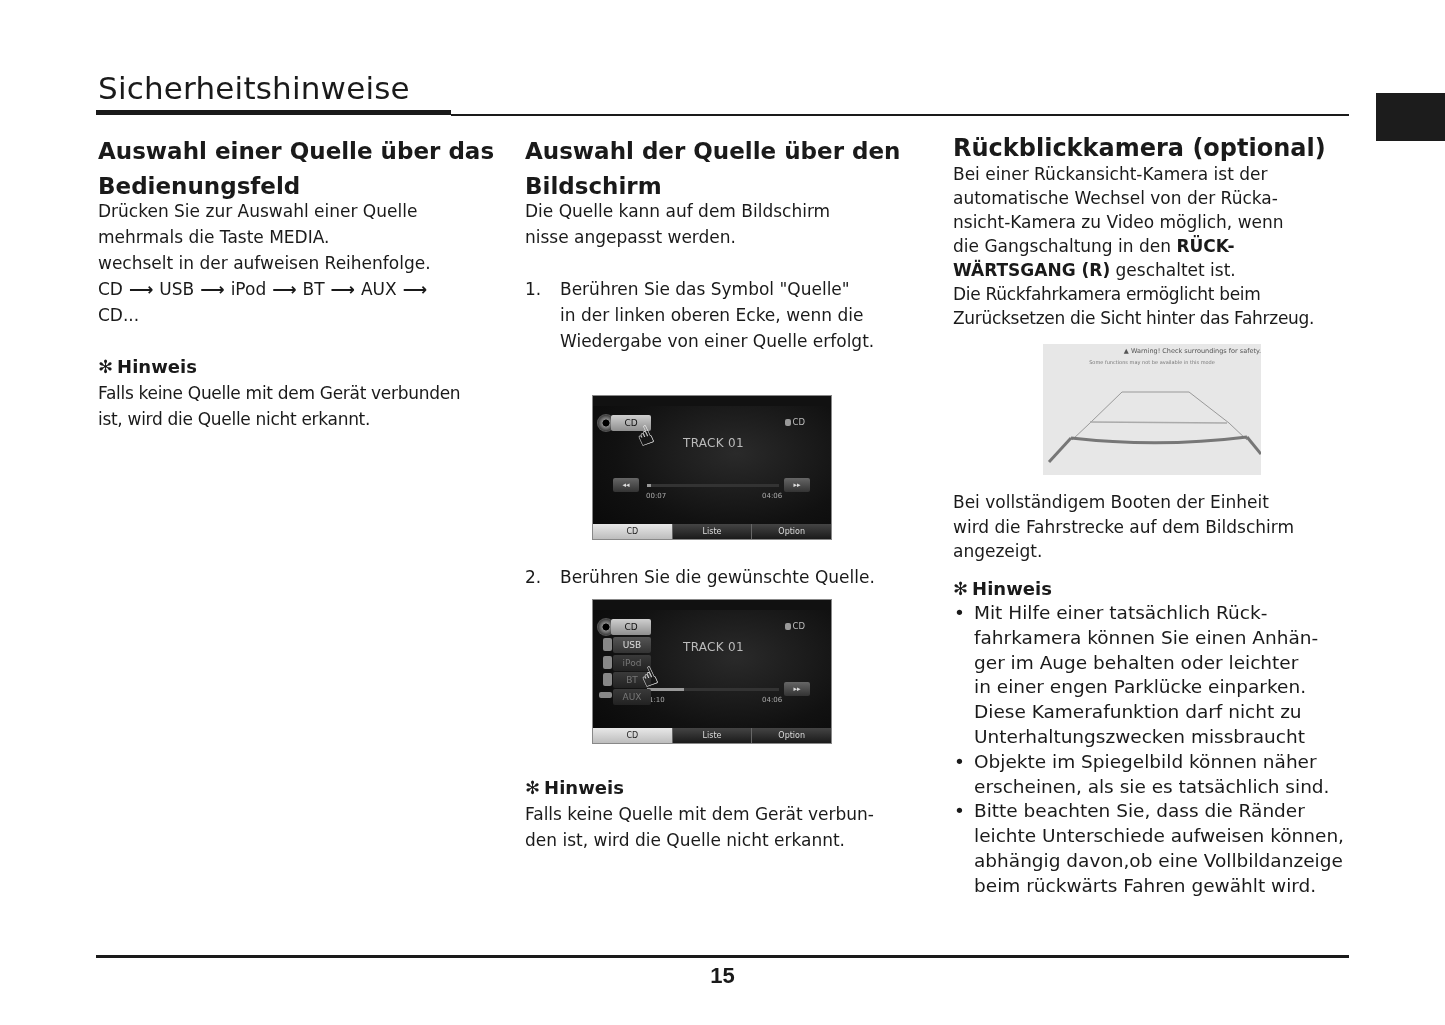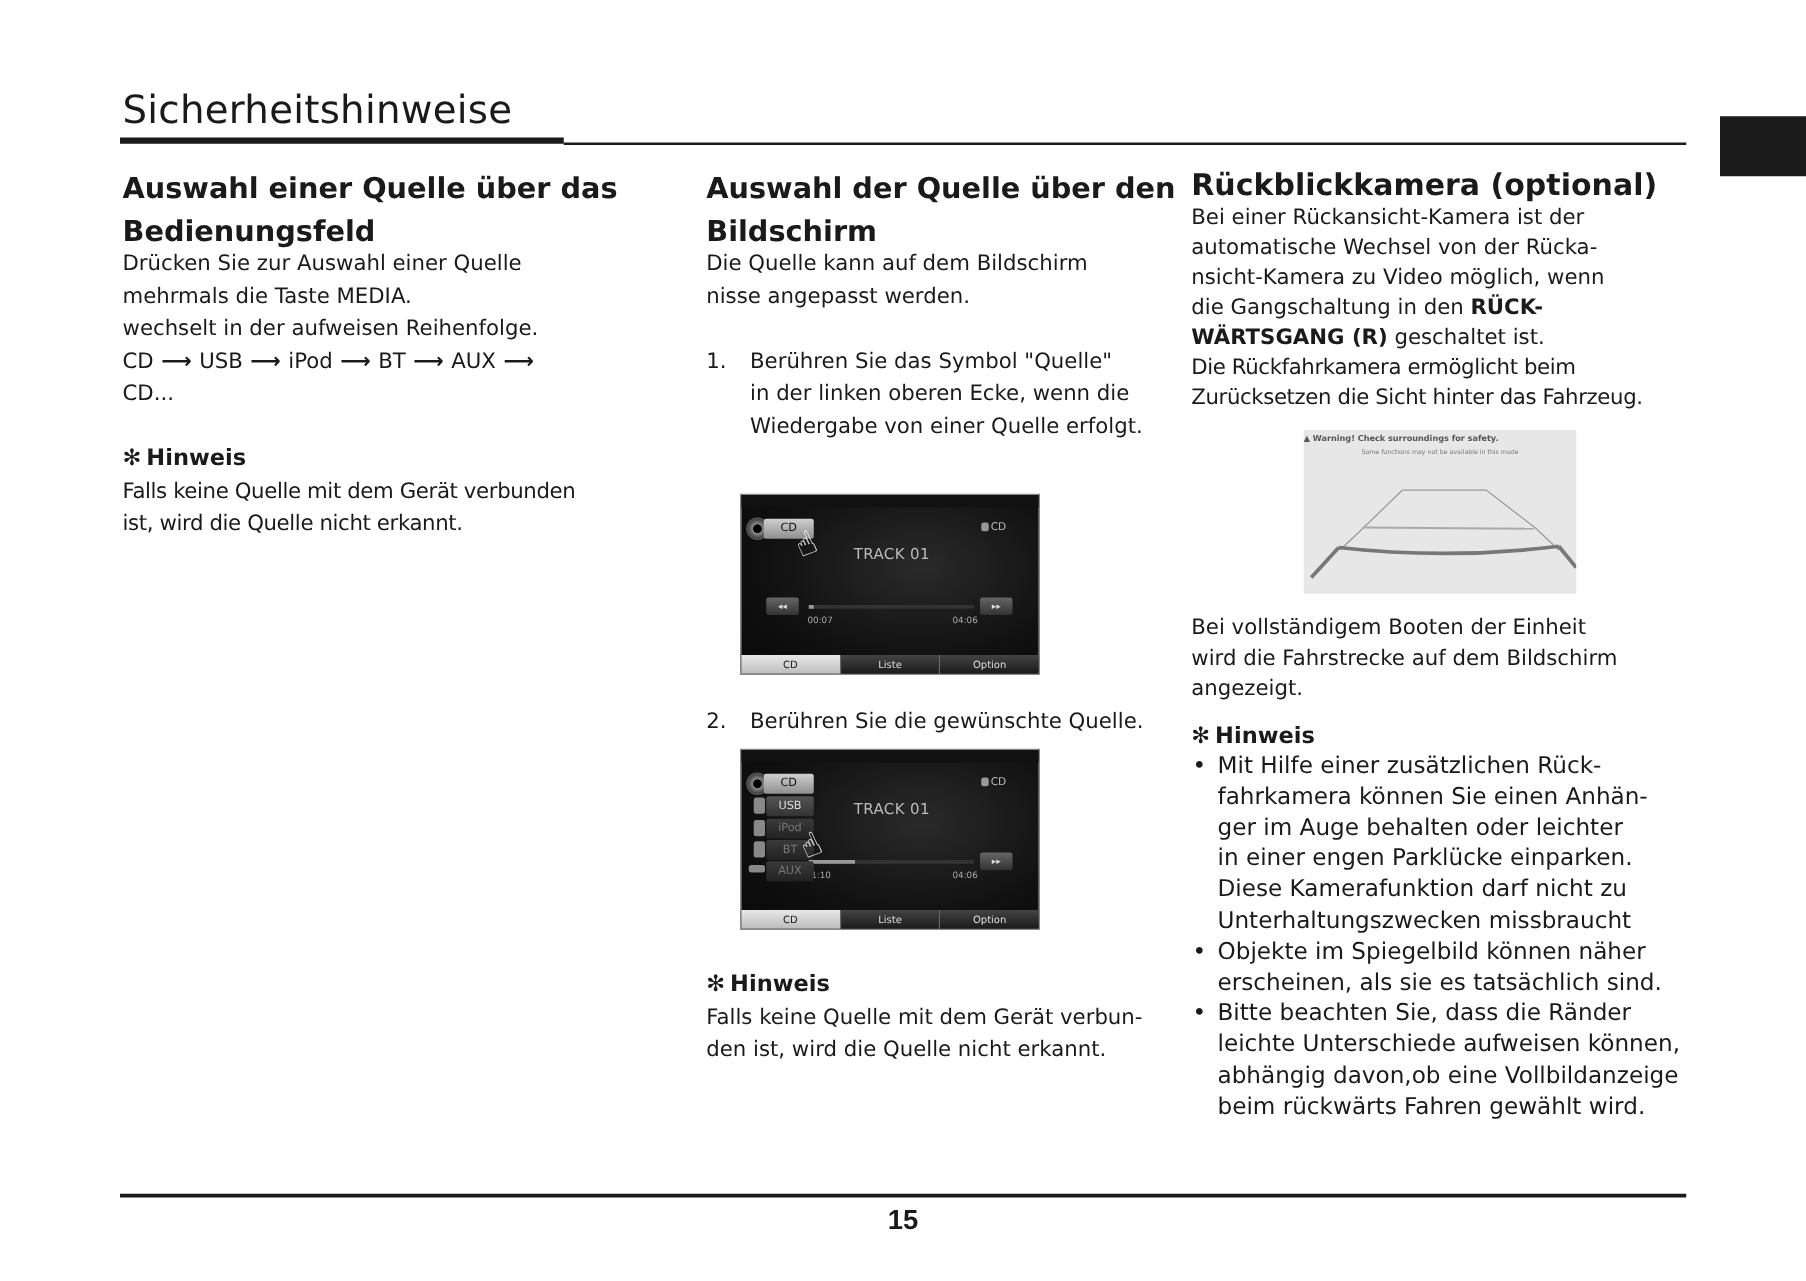--- a/index.html
+++ b/index.html
@@ -7,21 +7,21 @@
          font-family:"DejaVu Sans", sans-serif; color:#1a1a1a; }
 
   .page-title { position:absolute; left:98px; top:70px; font-size:31px; font-weight:normal;
                 letter-spacing:0.2px; color:#1a1a1a; margin:0; }
   .title-rule-thick { position:absolute; left:96px; top:110px; width:355px; height:5px; background:#1a1a1a; }
   .title-rule-thin { position:absolute; left:451px; top:114px; width:898px; height:2px; background:#1a1a1a; }
   .chapter-tab { position:absolute; left:1376px; top:93px; width:69px; height:48px; background:#1c1c1c; }
 
   .col { position:absolute; top:134px; }
   .col1 { left:98px; width:400px; }
-  .col2 { left:525px; width:400px;margin-left:40px; }
+  .col2 { left:525px; width:400px; }
   .col3 { left:953px; width:400px; }
 
   h2 { font-size:23px; font-weight:bold; line-height:35px; margin:0; color:#1a1a1a; }
   p, li, .line { font-size:17px; line-height:26px; margin:0; }
   .small { font-size:17px; line-height:26px; letter-spacing:-0.3px; }
   .note-head { font-size:18px; font-weight:bold; line-height:26px; margin:0; }
   .note-head .star { font-weight:bold; margin-right:4px; }
 
   .arrow-seq span.arr { display:inline-block; margin:0 6px; font-weight:bold; }
 
@@ -54,21 +54,21 @@
   .progress .fill { position:absolute; left:0; top:0; height:3px; background:#999; }
   .time { position:absolute; color:#aaa; font-size:7px; }
   .bottom-tabs { position:absolute; left:0; bottom:0; width:100%; height:15px; display:flex; }
   .bottom-tabs div { flex:1; font-size:8px; line-height:15px; text-align:center; color:#ddd;
                      background:linear-gradient(#444,#1a1a1a); border-left:1px solid #666; }
   .bottom-tabs div.active { background:linear-gradient(#e8e8e8,#bdbdbd); color:#222; border-left:none; }
   .hand { position:absolute; font-size:26px; color:#fff; transform:rotate(-25deg); }
 
   
   .camera { position:absolute; left:1043px; top:344px; width:218px; height:131px; background:#e7e7e7; }
-  .camera .warn { position:absolute; left:0; right:0; top:3px; text-align:left; font-size:6.5px; color:#555; font-weight:bold; }
+  .camera .warn { position:absolute; left:0; right:0; top:3px; text-align:right; font-size:6.5px; color:#555; font-weight:normal; }
   .camera .warn2 { position:absolute; left:0; right:0; top:15px; text-align:center; font-size:5px; color:#777; }
 
   .bottom-rule { position:absolute; left:96px; top:955px; width:1253px; height:3px; background:#1a1a1a; }
   .page-num { position:absolute; left:0; width:1445px; top:963px; text-align:center;
               font-family:"Liberation Sans", sans-serif; font-weight:bold; font-size:22px; color:#1a1a1a; }
 </style>
 </head>
 <body>
 
 <h1 class="page-title">Sicherheitshinweise</h1>
@@ -200,21 +200,21 @@
     <p style="line-height:24.5px">angezeigt.</p>
   </div>
 
   <div style="position:absolute; top:442px; left:0; width:400px;">
     <p class="note-head" style="line-height:25px">
       <span class="star">✻</span><span>Hinweis</span>
     </p>
     <ul class="bullets" id="cam-bullets">
         <li>
           <span class="dot">•</span>
-          <div>Mit Hilfe einer zusätzlichen Rück-</div>
+          <div>Mit Hilfe einer tatsächlich Rück-</div>
           <div>fahrkamera können Sie einen Anhän-</div>
           <div>ger im Auge behalten oder leichter</div>
           <div>in einer engen Parklücke einparken.</div>
           <div>Diese Kamerafunktion darf nicht zu</div>
           <div>Unterhaltungszwecken missbraucht</div>
         </li>
         <li>
           <span class="dot">•</span>
           <div>Objekte im Spiegelbild können näher</div>
           <div>erscheinen, als sie es tatsächlich sind.</div>

